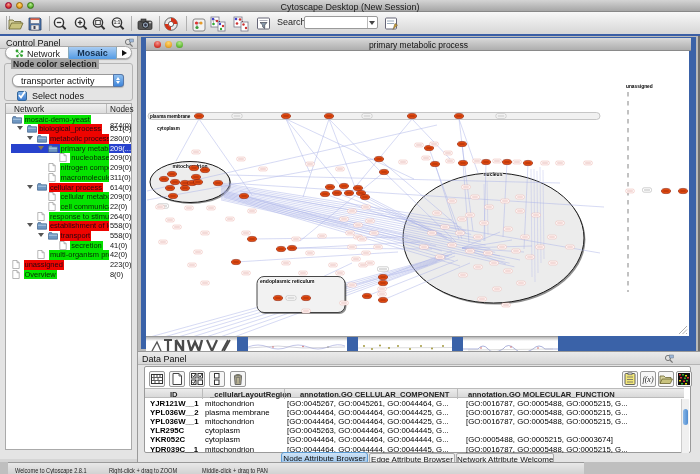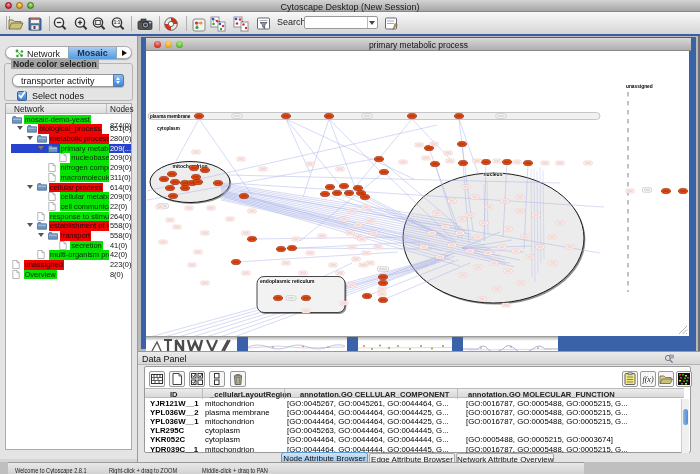--- a/index.html
+++ b/index.html
@@ -108,20 +108,28 @@
       <rect x="1.5" y="2" width="11" height="11" rx="1" fill="#fff" stroke="#667" stroke-width="1"></rect>
       <line x1="3" y1="5" x2="10" y2="5" stroke="#9ab" stroke-width="1"></line>
       <line x1="3" y1="7.5" x2="10" y2="7.5" stroke="#9ab" stroke-width="1"></line>
       <path d="M9 13.5 L11 7.5 L13.5 9 Z" fill="#c89b30" stroke="#764" stroke-width="0.6"></path>
     </svg>
 </div>
 
 <div class="abs" style="left:138px;top:36px;width:562px;height:321px;background:#b9b9b9"></div>
 
 <div class="abs" style="left:0;top:36px;width:138px;height:426px;background:#e4e4e4;border-right:1px solid #9a9a9a">
+  <div class="abs" style="left:0;top:0;width:137px;height:13px;background:linear-gradient(#e9e9e9,#d2d2d2);border-bottom:1px solid #b0b0b0">
+    <div class="abs" style="left:6px;top:2px;font-size:9px;color:#111">Control Panel</div>
+    <svg class="abs" style="right:3px;top:2px" width="10" height="10" viewBox="0 0 10 10">
+        <circle cx="4" cy="4" r="2.6" fill="none" stroke="#777" stroke-width="1"></circle>
+        <line x1="6" y1="6" x2="8.6" y2="8.6" stroke="#777" stroke-width="1.3"></line>
+        <rect x="5.5" y="1" width="4" height="3" fill="#9db6d8" stroke="#678" stroke-width="0.5"></rect>
+      </svg>
+  </div>
 
   <div class="abs" style="left:5px;top:10px;width:127px;height:13px;background:#fdfdfd;border:1px solid #a8a8a8;border-radius:7px;box-shadow:0 1px 1px rgba(0,0,0,0.25)">
     <svg class="abs" style="left:9px;top:1.5px" width="9" height="9" viewBox="0 0 9 9">
         <circle cx="2" cy="2" r="1.4" fill="#2da02d"></circle>
         <circle cx="7" cy="2.4" r="1.2" fill="#2da02d"></circle>
         <circle cx="2.4" cy="7" r="1.2" fill="#2da02d"></circle>
         <circle cx="6.6" cy="6.6" r="1.4" fill="#2da02d"></circle>
         <path d="M2.8 2.8 L6.2 6.2 M6.4 3 L3 6.4" stroke="#3a3" stroke-width="0.7"></path>
       </svg>
     <div class="abs" style="left:21px;top:1.5px;font-size:9px;color:#222">Network</div>
@@ -938,21 +946,21 @@
 <div style="position:absolute;left:8px;top:92.5px;width:538px;height:9.2px;font-size:7.8px;line-height:9.2px;white-space:nowrap">
 <span style="position:absolute;left:4px;font-weight:bold">YDR039C__1</span>
 <span style="position:absolute;left:59px">mitochondrion</span>
 <span style="position:absolute;left:141px">[GO:0044464, GO:0044444, GO:0044445, G...</span>
 <span style="position:absolute;left:320px">[GO:0016787, GO:0005488, GO:0005215, G...</span>
     </div>
 
   <div class="abs" style="left:143px;top:100px;height:12px;font-size:8px;color:#111">
     <span style="position:absolute;left:0px;top:0;width:87px;height:12px;background:linear-gradient(#cfe3f6,#9cc5ec);border:1.5px solid #5b9bd4;border-radius:3px;text-align:center;line-height:11px;white-space:nowrap">Node Attribute Browser</span>
     <span style="position:absolute;left:88px;top:0.5px;width:86px;height:11px;background:#f2f2f2;border:1px solid #aaa;border-radius:2px;text-align:center;line-height:11px;white-space:nowrap">Edge Attribute Browser</span>
-    <span style="position:absolute;left:175px;top:0.5px;width:98px;height:11px;background:#f2f2f2;border:1px solid #aaa;border-radius:2px;text-align:center;line-height:11px;white-space:nowrap">Network Attribute Overview</span>
+    <span style="position:absolute;left:175px;top:0.5px;width:98px;height:11px;background:#f2f2f2;border:1px solid #aaa;border-radius:2px;text-align:center;line-height:11px;white-space:nowrap">Network Attribute Welcome</span>
   </div>
 </div>
 
 <div class="abs" style="left:8px;top:462px;width:576px;height:12px;background:linear-gradient(#e8e8e8,#d2d2d2);border-top:1px solid #9a9a9a">
   <span class="abs" style="left:7px;top:3px;font-size:7.8px;color:#222;transform:scaleX(0.72);transform-origin:0 0;white-space:nowrap">Welcome to Cytoscape 2.8.1</span>
   <span class="abs" style="left:101px;top:3px;font-size:7.8px;color:#222;transform:scaleX(0.72);transform-origin:0 0;white-space:nowrap">Right-click + drag to ZOOM</span>
   <span class="abs" style="left:194px;top:3px;font-size:7.8px;color:#222;transform:scaleX(0.72);transform-origin:0 0;white-space:nowrap">Middle-click + drag to PAN</span>
 </div>
 
 </body></html>

